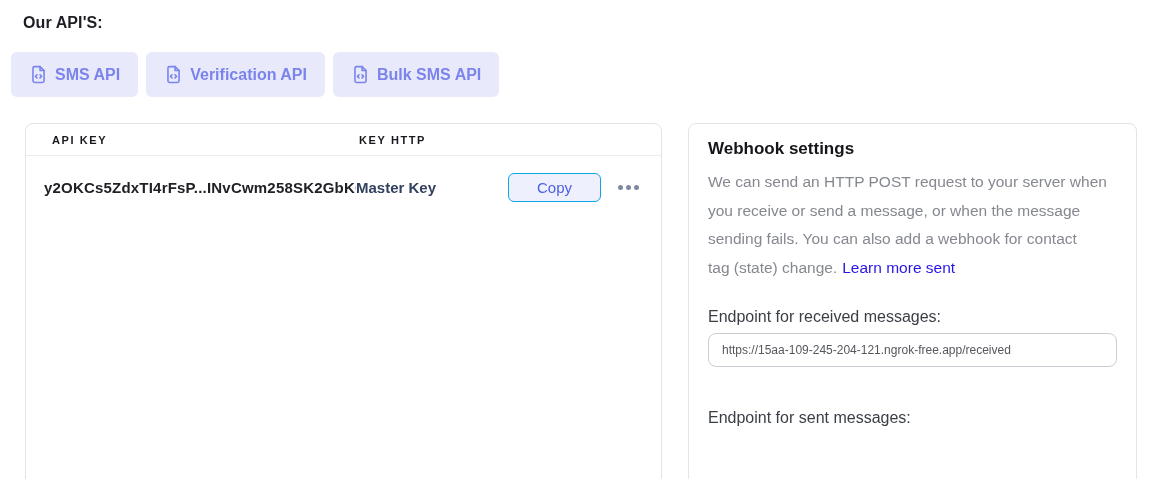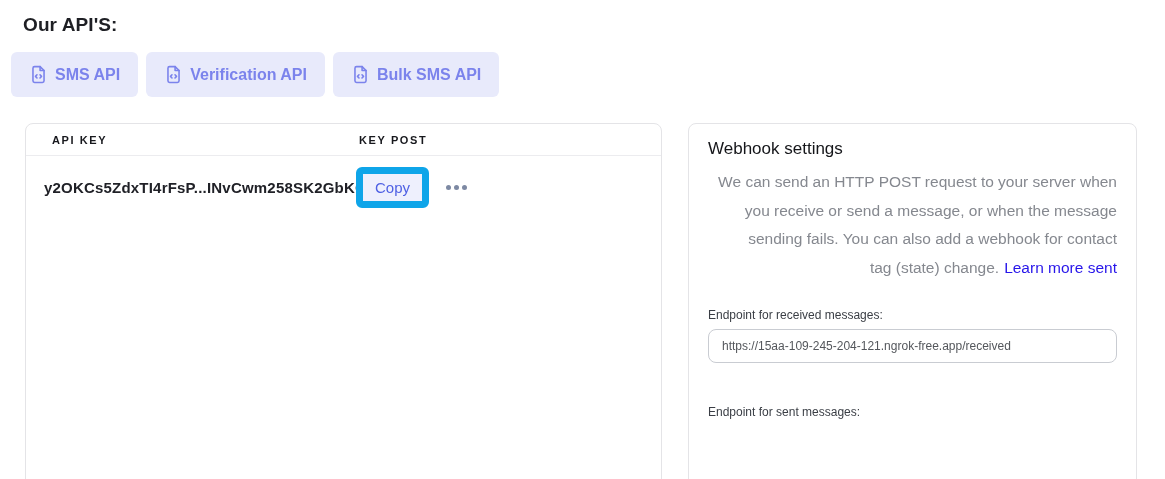--- a/index.html
+++ b/index.html
@@ -7,21 +7,21 @@
   body {
     width: 1165px; height: 479px; overflow: hidden;
     background: #ffffff;
     font-family: "Liberation Sans", sans-serif;
   }
   .page { position: relative; width: 1165px; height: 479px; }
 
   
   .page-title {
     position: absolute; left: 23px; top: 14px;
-    font-size: 19px; font-weight: bold; color: #1e1f24;
+    font-size: 16px; font-weight: bold; color: #1e1f24;
     letter-spacing: 0.1px;
   }
 
   
   .api-buttons {
     position: absolute; left: 11px; top: 52px;
     display: flex; gap: 8px;
   }
   .api-btn {
     display: flex; align-items: center; gap: 7px;
@@ -54,49 +54,49 @@
     display: flex; align-items: center;
     height: 62px; padding: 0 18px;
   }
   .key-text {
     width: 312px; font-size: 15px; font-weight: 600;
     color: #202127; letter-spacing: 0.2px;
     white-space: nowrap; overflow: hidden;
   }
   .key-type { flex: 1; font-size: 15px; font-weight: bold; color: #32415f; }
   .copy-btn {
-    background: #eef0fd; border: 7px solid #0ea5e9; color: #4f61e4;
-    border-radius: 6px; padding: 5px 12px;
+    background: #eef0fd; border: 1px solid #0ea5e9; color: #4f61e4;
+    border-radius: 6px; padding: 5px 28px;
     font-family: inherit; font-size: 15px; cursor: pointer;
   }
   .dots-btn {
     display: flex; align-items: center; gap: 3px;
     margin-left: 13px; padding: 5px 4px;
     background: none; border: none; cursor: pointer;
   }
   .dot { width: 5px; height: 5px; border-radius: 50%; background: #7d89a3; }
 
   
   .webhook-card {
     position: absolute; left: 688px; top: 123px;
     width: 449px; height: 520px;
     background: #fff; border: 1px solid #e4e4e7; border-radius: 8px;
     padding: 15px 19px;
   }
   .webhook-title {
-    margin: 0 0 9px; font-size: 17px; font-weight: 400; color: #15161a;
+    margin: 0 0 9px; font-size: 17px; font-weight: 700; color: #15161a;
   }
   .webhook-desc {
-    margin: 0 0 26px; font-size: 15.5px; line-height: 28.5px; color: #85888f; text-align: right;
+    margin: 0 0 26px; font-size: 15.5px; line-height: 28.5px; color: #85888f;
   }
   .desc-text { white-space: pre-line; }
   .learn-link { color: #2715ea; text-decoration: none; margin-left: 5px; cursor: pointer; }
   .field + .field { margin-top: 42px; }
   .field-label {
-    display: block; font-size: 12px; color: #3a3e45; margin-bottom: 7px;
+    display: block; font-size: 16px; color: #3a3e45; margin-bottom: 7px;
   }
   .endpoint-input {
     width: 100%; height: 34px;
     border: 1px solid #c9ccd2; border-radius: 8px;
     padding: 0 13px; font-family: inherit; font-size: 12px; color: #54575c;
     outline: none; background: #fff;
     white-space: nowrap; overflow: hidden;
   }
 </style>
 </head>
@@ -138,24 +138,25 @@
           <path d="m13.9 12.4 1.9 2-1.9 2"></path>
         </svg>
       </span>
       <span>Bulk SMS API</span>
     </button>
   </div>
 
   <section class="keys-card">
     <div class="thead">
       <span class="th th-key">API KEY</span>
-      <span class="th">KEY POST</span>
+      <span class="th">KEY HTTP</span>
     </div>
     <div class="key-row">
       <span class="key-text">y2OKCs5ZdxTI4rFsP...INvCwm258SK2GbKCF</span>
+      <span class="key-type">Master Key</span>
       <button class="copy-btn">Copy</button>
       <button class="dots-btn">
         <span class="dot"></span>
         <span class="dot"></span>
         <span class="dot"></span>
       </button>
     </div>
   </section>
 
   <section class="webhook-card">

